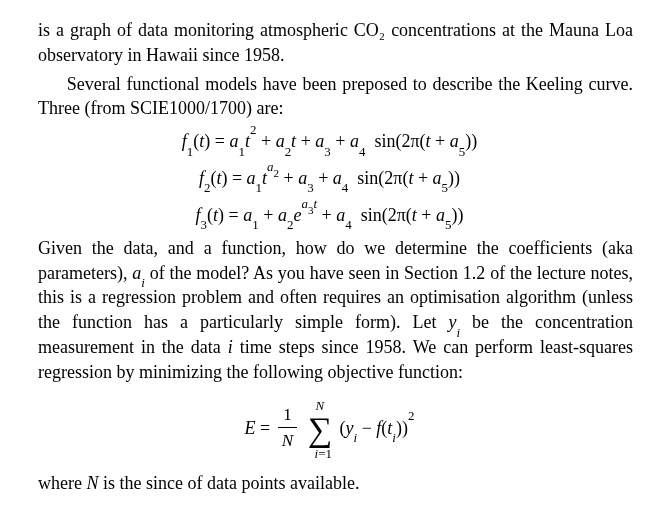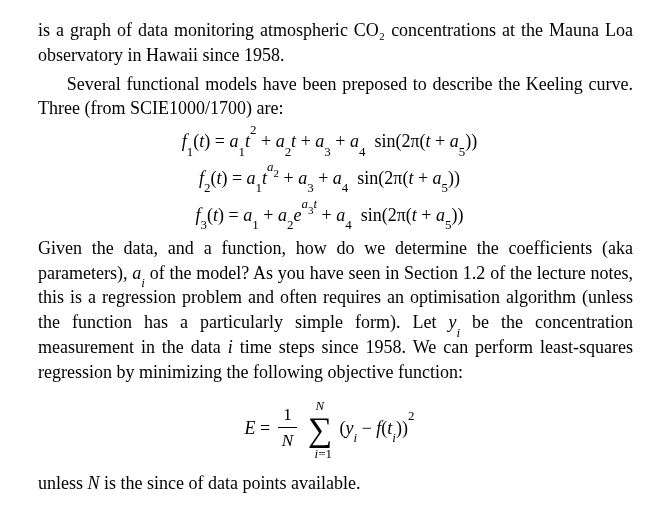--- a/index.html
+++ b/index.html
@@ -155,14 +155,14 @@
       <span class="sigma">∑</span>
       <span class="lim-bot"><span>i</span><span class="rm">=1</span></span>
     </span>
     <span class="rm">(</span><span>y</span><sub>i</sub>
     <span class="rm"> − </span>
     <span>f</span><span class="rm">(</span><span>t</span><sub>i</sub><span class="rm">))</span><sup class="rm">2</sup>
   </span>
 </div>
 
 <p class="para">
-  <span>unless </span><span class="eqn">N</span><span> is the since of data points available.</span>
+  <span>where </span><span class="eqn">N</span><span> is the since of data points available.</span>
 </p>
 
 </body></html>

